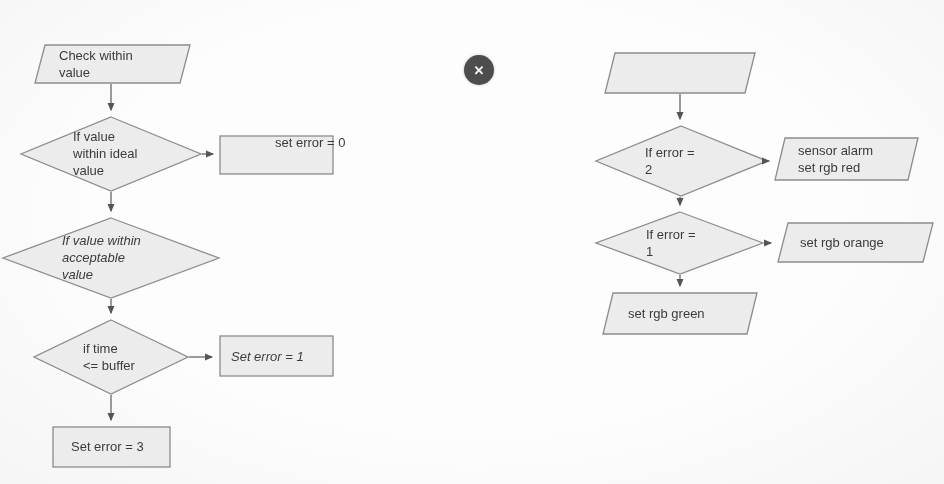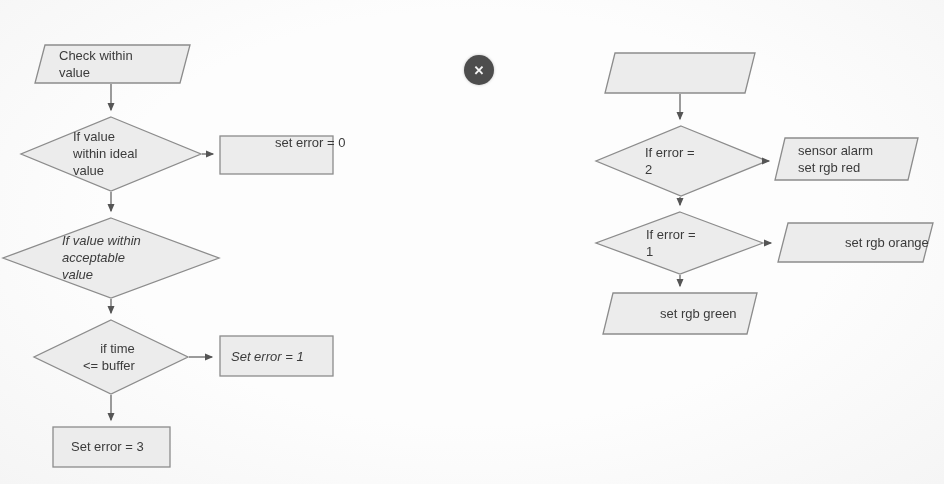--- a/index.html
+++ b/index.html
@@ -104,31 +104,31 @@
 
   <div class="label" style="left:59px;  top:47px;">Check within
 value</div>
   <div class="label" style="left:73px;  top:128px;">If value
 within ideal
 value</div>
   <div class="label" style="left:231px; top:134px;margin-left:44px;">set error = 0</div>
   <div class="label" style="left:62px;  top:232px;font-style:italic;">If value within
 acceptable
 value</div>
-  <div class="label" style="left:83px;  top:340px;text-align:right;">if time
+  <div class="label" style="left:83px;  top:340px;">if time
 &lt;= buffer</div>
   <div class="label" style="left:231px; top:348px;font-style:italic;">Set error = 1</div>
   <div class="label" style="left:71px;  top:438px;">Set error = 3</div>
 
   <div class="label" style="left:645px; top:144px;">If error =
 2</div>
   <div class="label" style="left:798px; top:142px;">sensor alarm
 set rgb red</div>
   <div class="label" style="left:646px; top:226px;">If error =
 1</div>
-  <div class="label" style="left:800px; top:234px;margin-left:45px;">set rgb orange</div>
-  <div class="label" style="left:628px; top:305px;margin-left:32px;">set rgb green</div>
+  <div class="label" style="left:800px; top:234px;">set rgb orange</div>
+  <div class="label" style="left:628px; top:305px;">set rgb green</div>
 
   <button class="close-btn">
     <span>✕</span>
   </button>
 
 </div>
 
 </body></html>

